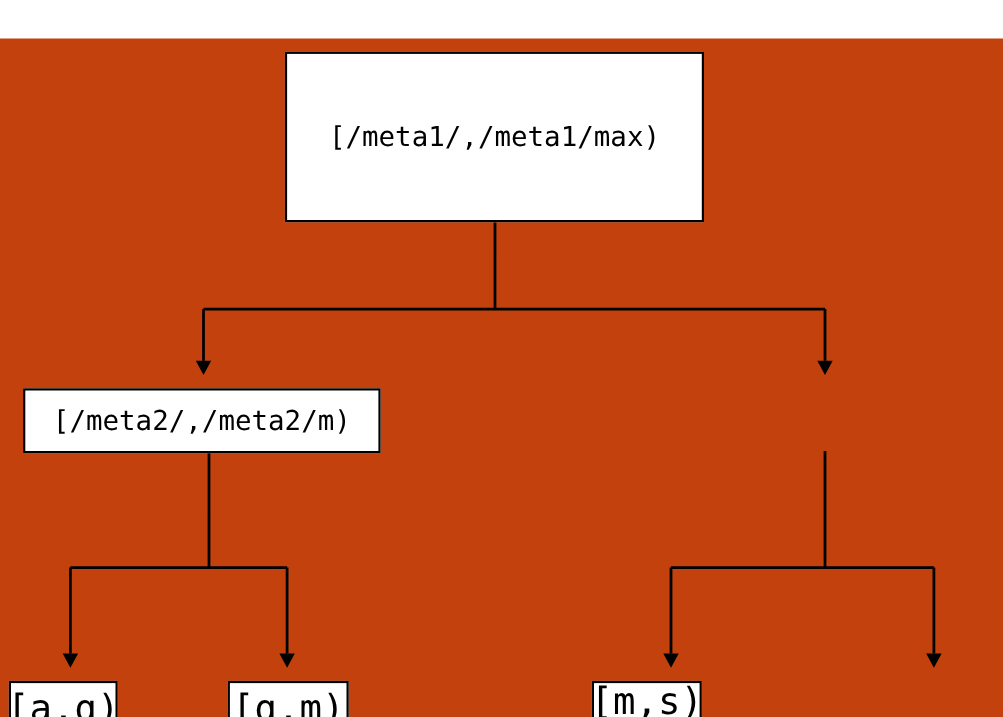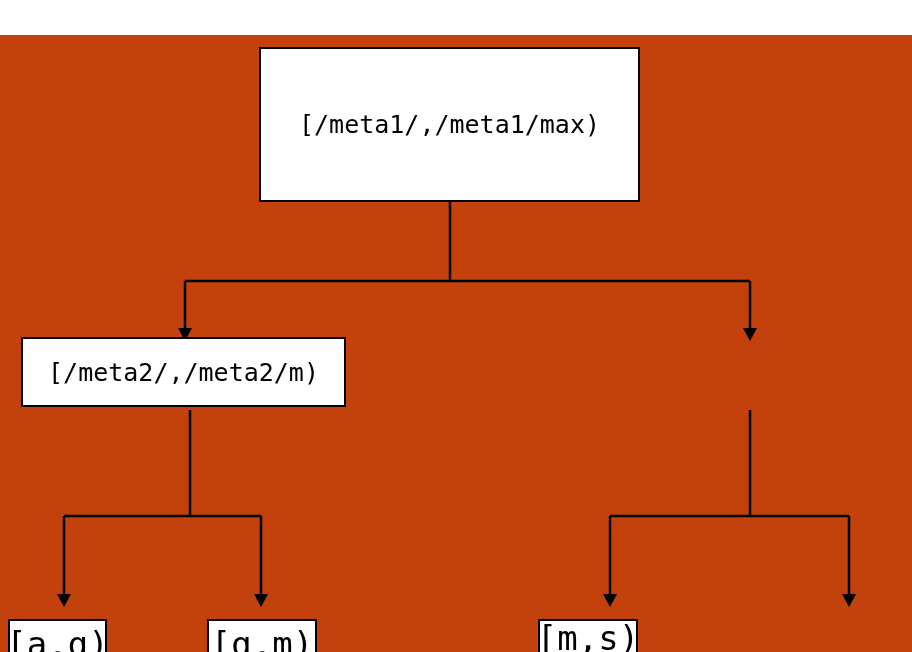--- a/index.html
+++ b/index.html
@@ -79,21 +79,21 @@
       <polygon points="254,559 268,559 261,572"></polygon>
       <polygon points="603,559 617,559 610,572"></polygon>
       <polygon points="842,559 856,559 849,572"></polygon>
     </g>
   </svg>
 
   <div class="node-box level-root" style="left:259px; top:12px; width:381px; height:155px;">
     <span class="node-label">[/meta1/,/meta1/max)</span>
   </div>
 
-  <div class="node-box level-mid" style="left:21px; top:302px; width:325px; height:70px;">
+  <div class="node-box level-mid" style="left:21px; top:318px; width:325px; height:59px;">
     <span class="node-label">[/meta2/,/meta2/m)</span>
   </div>
 
 
   <div class="node-box level-leaf" style="left:8px; top:584px; width:99px; height:50px;">
     <span class="node-label">[a,g)</span>
   </div>
 
   <div class="node-box level-leaf" style="left:207px; top:584px; width:110px; height:50px;">
     <span class="node-label">[g,m)</span>

